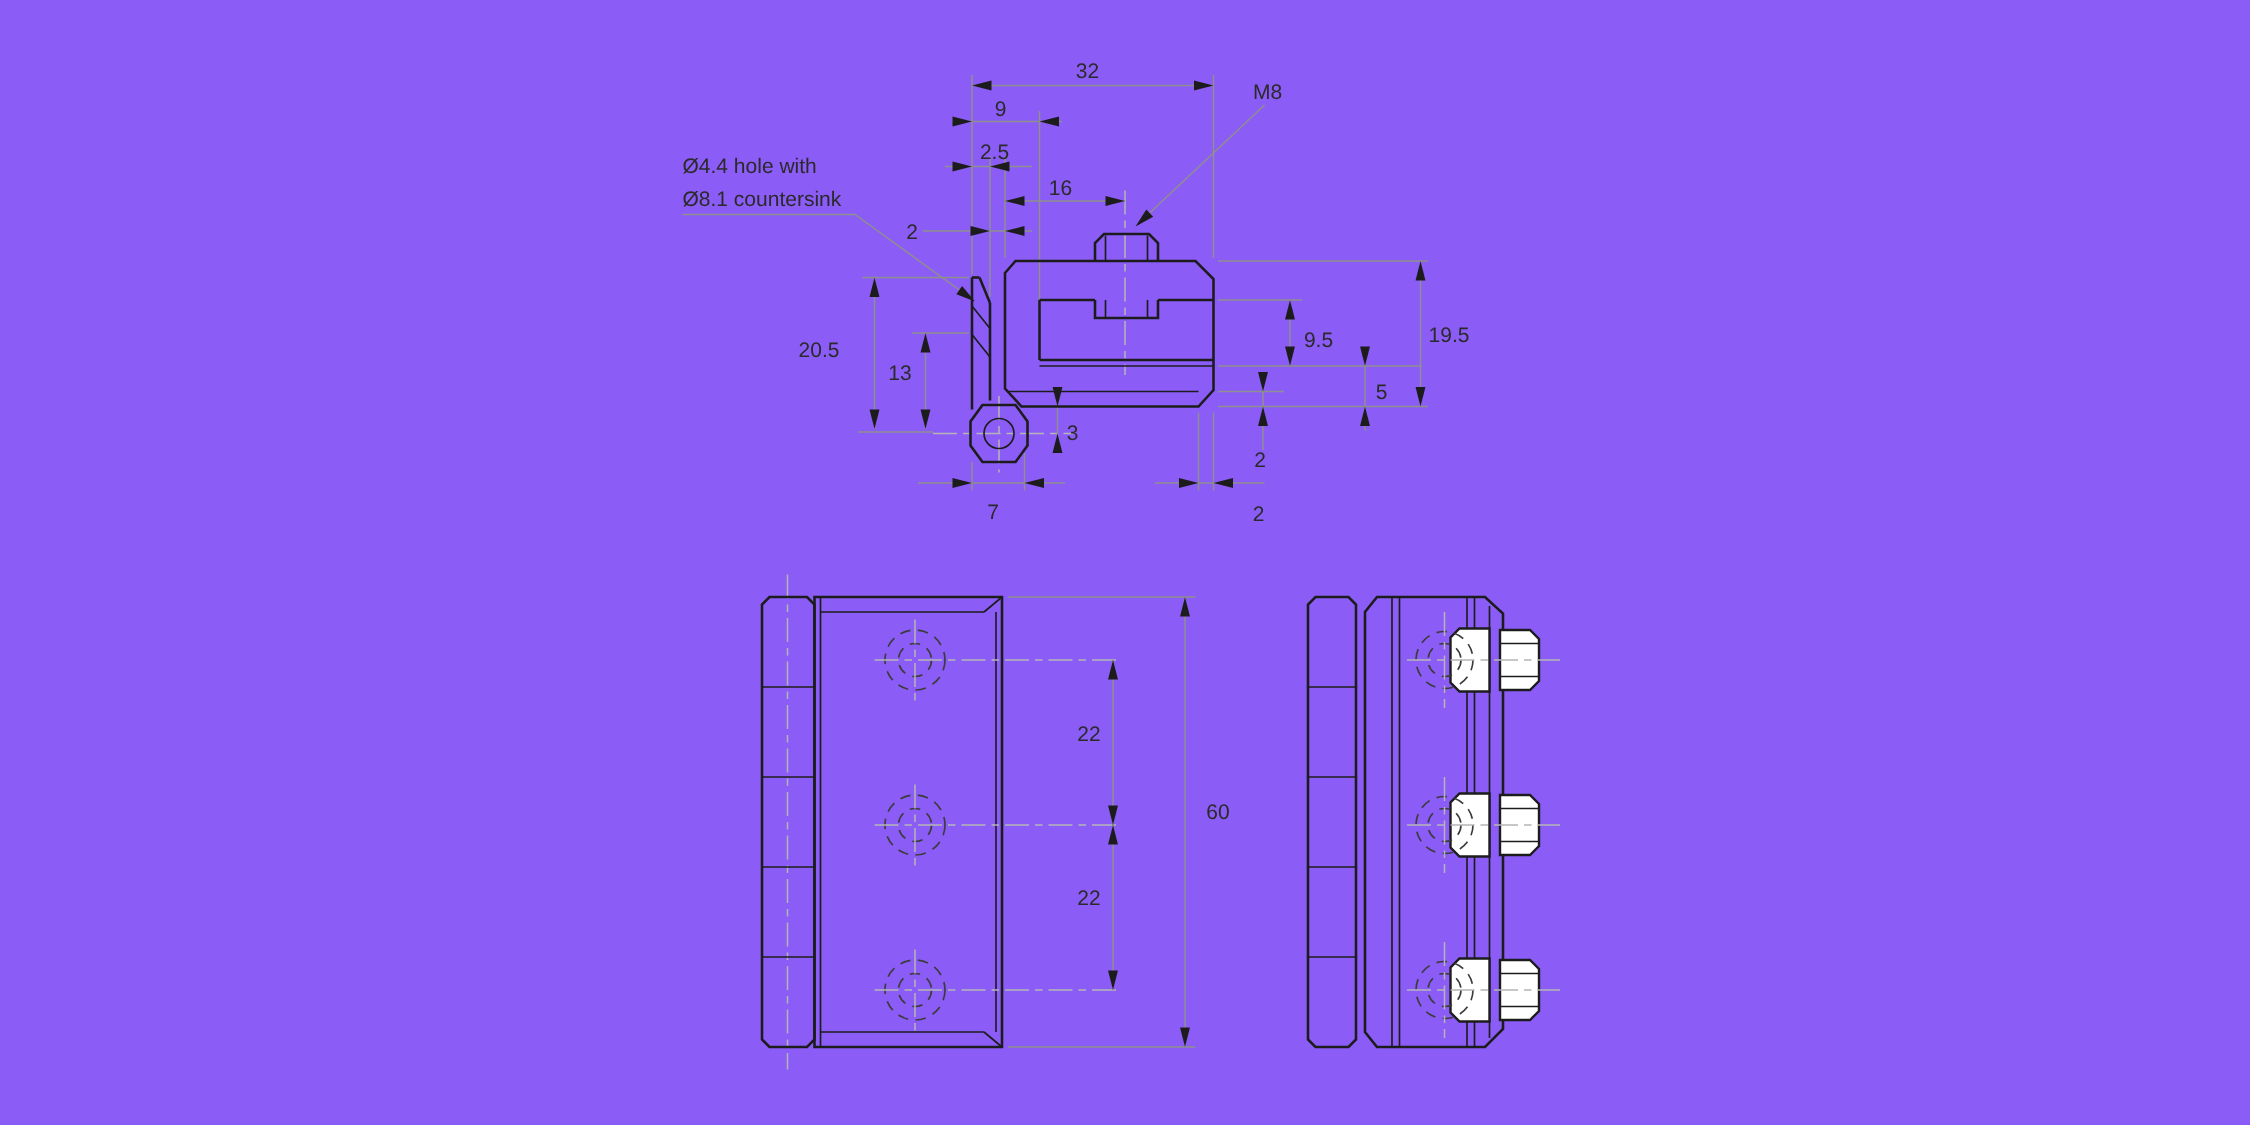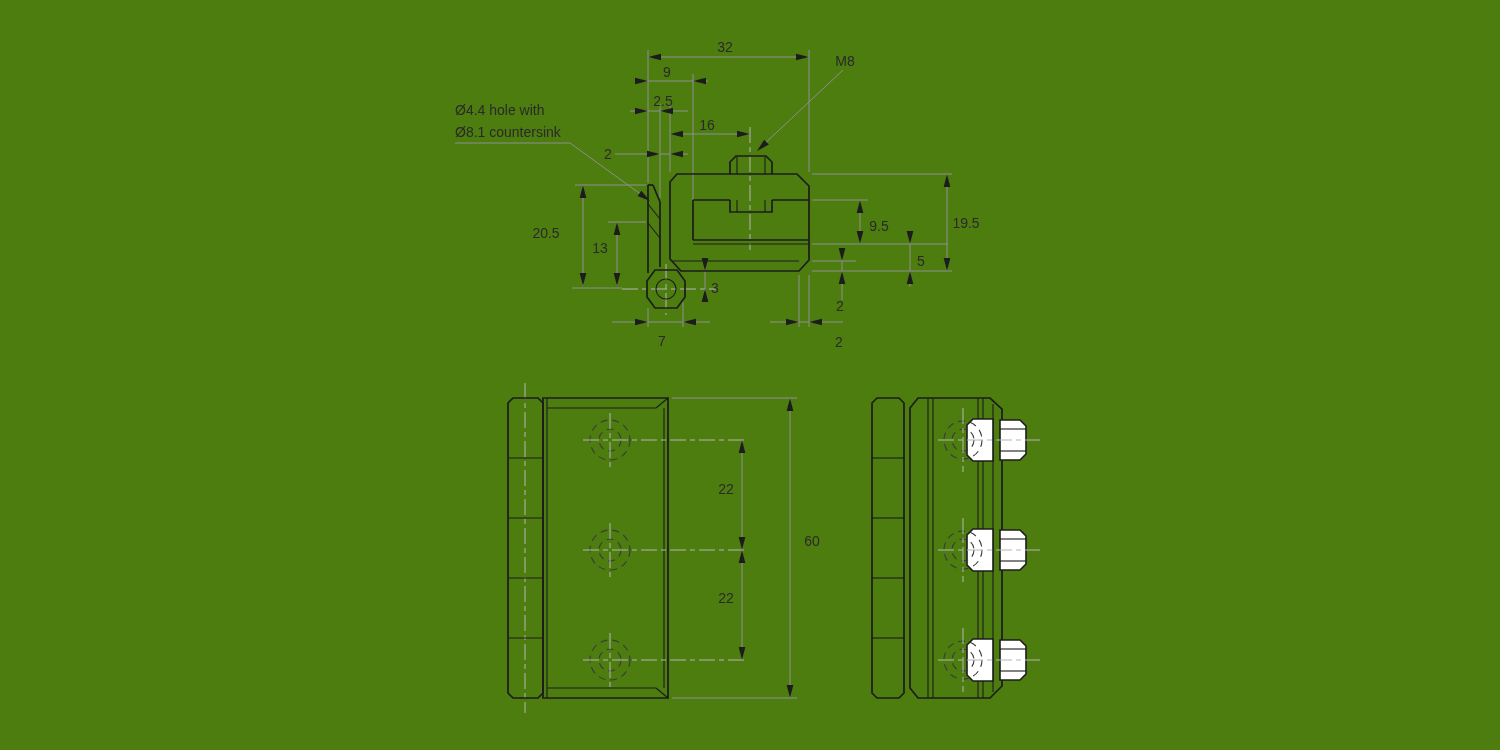--- a/index.html
+++ b/index.html
@@ -1,16 +1,16 @@
 <!DOCTYPE html>
 <html><head>
 <meta charset="utf-8">
 <style>
   html,body{margin:0;padding:0;background:#ffffff;}
-  .stage{position:relative;width:1500px;height:750px;background:#4d7c0f;overflow:hidden;
+  .stage{position:relative;width:1500px;height:750px;background:#8b5cf6;overflow:hidden;
          font-family:"Liberation Sans", sans-serif;}
   svg{display:block}
   .outline{stroke:#1c1c1c;stroke-width:1.7;fill:none;stroke-linejoin:miter;}
   .outline-thin{stroke:#1c1c1c;stroke-width:1.1;fill:none;}
   .whitefill{fill:#ffffff;stroke:#1c1c1c;stroke-width:1.6;stroke-linejoin:miter;}
   .dimline{stroke:#8f8f8f;stroke-width:1;fill:none;}
   .centerline{stroke:#b5b5b5;stroke-width:1;fill:none;stroke-dasharray:16 4 5 4;}
   .hiddenline{stroke:#3c3c3c;stroke-width:1.1;fill:none;stroke-dasharray:7 5;}
   .arrow{fill:#1c1c1c;stroke:none;}
   .dimtext{font-family:"Liberation Sans", sans-serif;font-size:14px;fill:#2a2a2a;}

